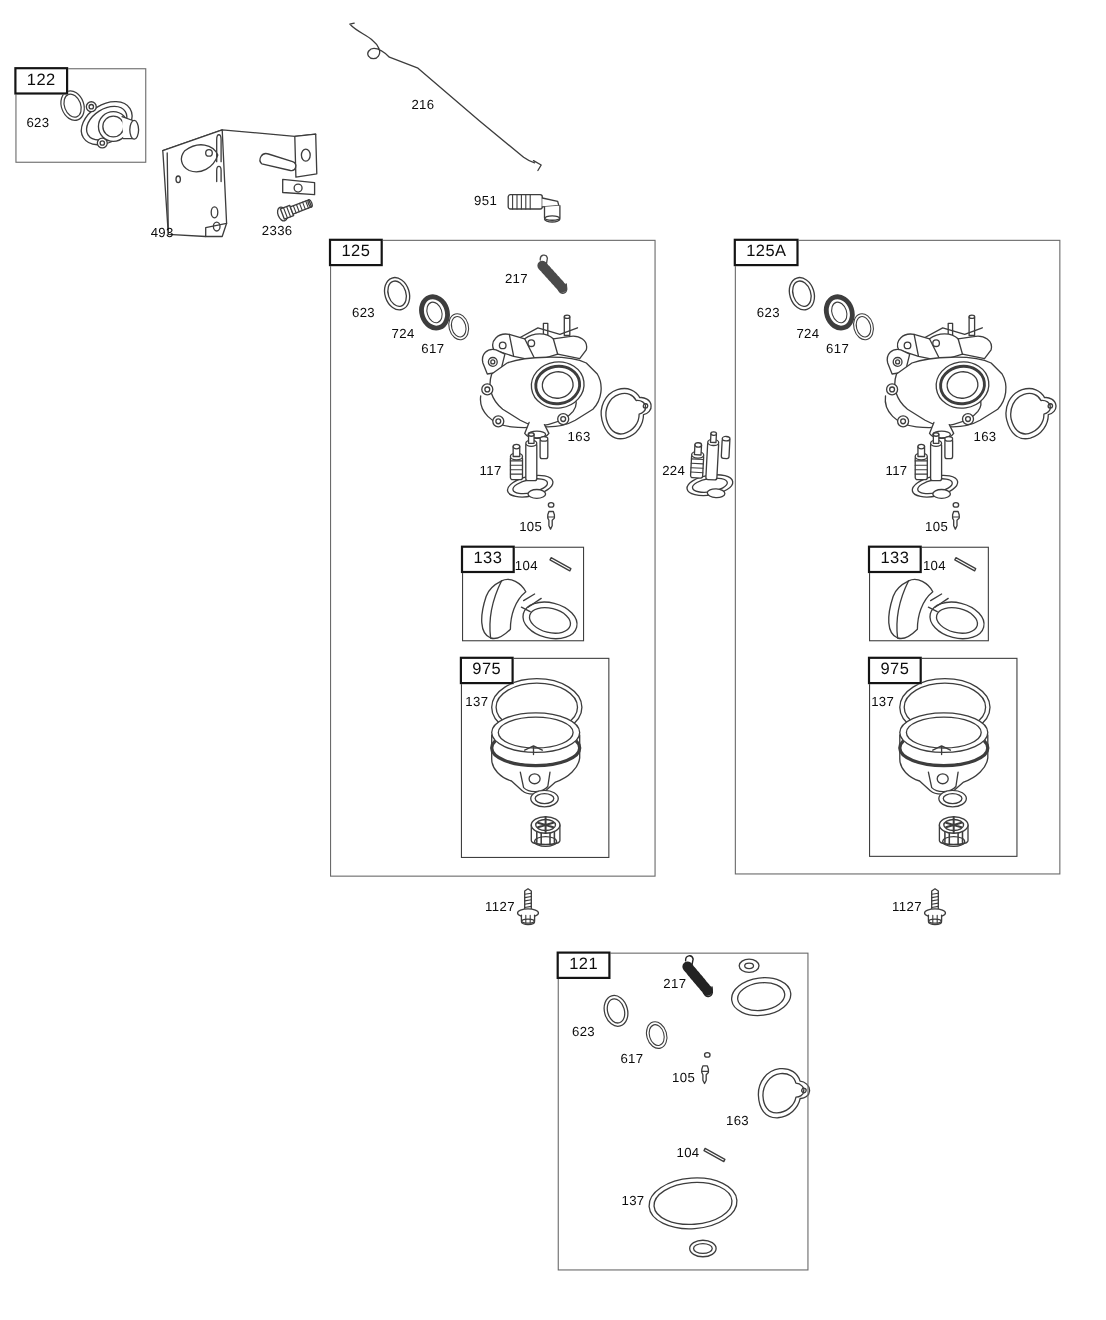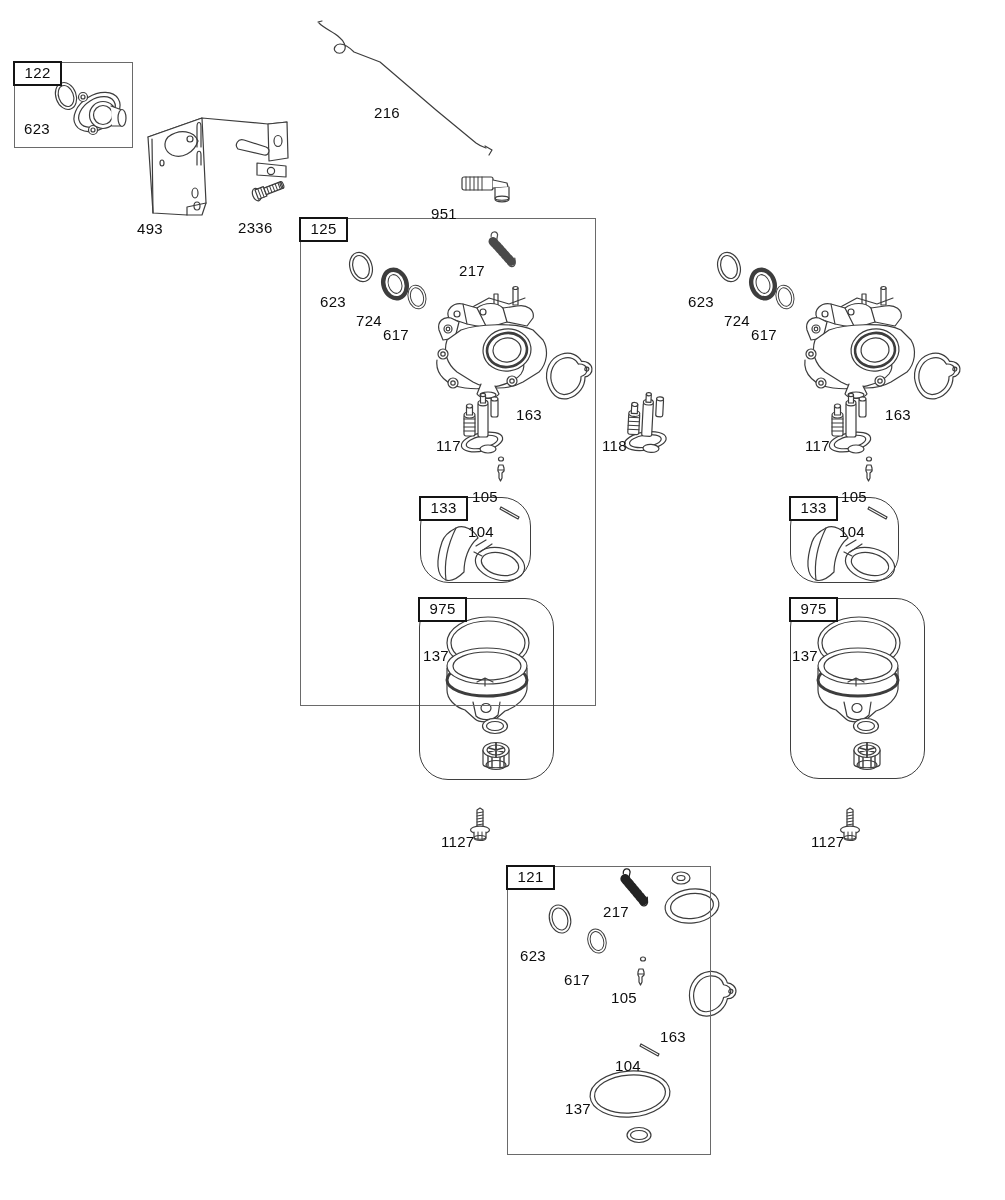--- a/index.html
+++ b/index.html
@@ -2,29 +2,29 @@
 <html><head>
 <meta charset="utf-8">
 <style>
   html,body{margin:0;padding:0;background:#fff;}
   .stage{
     position:relative;width:1005px;height:1200px;background:#ffffff;
     font-family:"Liberation Sans", sans-serif;overflow:hidden;color:#0c0c0c;
   }
   .stage svg{position:absolute;left:0;top:0;}
   .pbox{position:absolute;border:1.6px solid #6a6a6a;box-sizing:border-box;pointer-events:none;padding-left:36px;}
-  .pbox.inner{border-color:#3f3f3f;border-radius:29px;}
+  .pbox.inner{border-color:#3f3f3f;}
   .pbox-h{
     position:absolute;top:-1.6px;left:-1.6px;background:#fff;border:2px solid #141414;
     padding:1px 9px 2px 9px;font-size:15px;line-height:18px;color:#0c0c0c;
     letter-spacing:.4px;pointer-events:none;white-space:nowrap;
   }
   .callout{
-    position:absolute;font-size:15px;line-height:16px;letter-spacing:.3px;
-    color:#0c0c0c;white-space:nowrap;pointer-events:none;margin-top:18px;
+    position:absolute;font-size:12px;line-height:16px;letter-spacing:.3px;
+    color:#0c0c0c;white-space:nowrap;pointer-events:none;
   }
 </style>
 </head>
 <body>
 
 <div class="stage">
 
   <svg width="1005" height="1200" viewBox="0 0 1005 1200">
     <defs>
       <g id="d-oring">
@@ -248,61 +248,64 @@
         <ellipse cx="639" cy="1135" rx="12" ry="7.5"></ellipse>
         <ellipse cx="639" cy="1135" rx="8.5" ry="4.5"></ellipse>
       </g>
     </g>
   </svg>
 
   <div class="pbox" style="left:14px;top:62px;width:119px;height:86px">
     <div class="pbox-h">122</div>
   </div>
 
-  <div class="pbox" style="left:300px;top:218px;width:296px;height:488px">
+  <div class="pbox" style="left:300px;top:218px;width:296px;height:579px">
     <div class="pbox-h">125</div>
   </div>
 
   <div class="pbox inner" style="left:420px;top:497px;width:111px;height:86px">
     <div class="pbox-h">133</div>
   </div>
 
   <div class="pbox inner" style="left:419px;top:598px;width:135px;height:182px">
     <div class="pbox-h">975</div>
   </div>
 
+  <div class="pbox" style="left:668px;top:218px;width:296px;height:577px">
+    <div class="pbox-h">125A</div>
+  </div>
 
   <div class="pbox inner" style="left:790px;top:497px;width:109px;height:86px">
     <div class="pbox-h">133</div>
   </div>
 
   <div class="pbox inner" style="left:790px;top:598px;width:135px;height:181px">
     <div class="pbox-h">975</div>
   </div>
 
-  <div class="pbox" style="left:507px;top:866px;width:204px;height:289px">
+  <div class="pbox" style="left:507px;top:866px;width:228px;height:289px">
     <div class="pbox-h">121</div>
   </div>
 
   <div>
       <span class="callout" style="left: 24px; top: 103px;">623</span>
       <span class="callout" style="left: 137px; top: 203px; text-align: center;">493</span>
       <span class="callout" style="left: 238px; top: 202px;">2336</span>
       <span class="callout" style="left: 374px; top: 87px;">216</span>
-      <span class="callout" style="left: 431px; top: 188px;">951</span>
+      <span class="callout" style="left: 431px; top: 174px;">951</span>
       <span class="callout" style="left: 459px; top: 245px;">217</span>
       <span class="callout" style="left: 320px; top: 276px;">623</span>
       <span class="callout" style="left: 356px; top: 295px;">724</span>
       <span class="callout" style="left: 383px; top: 309px;">617</span>
       <span class="callout" style="left: 516px; top: 389px;">163</span>
       <span class="callout" style="left: 436px; top: 420px;">117</span>
       <span class="callout" style="left: 472px; top: 471px;">105</span>
       <span class="callout" style="left: 468px; top: 506px;">104</span>
       <span class="callout" style="left: 423px; top: 630px;">137</span>
-      <span class="callout" style="left: 602px; top: 420px;">118</span>
+      <span class="callout" style="left: 602px; top: 420px;">224</span>
       <span class="callout" style="left: 441px; top: 816px;">1127</span>
       <span class="callout" style="left: 688px; top: 276px;">623</span>
       <span class="callout" style="left: 724px; top: 295px;">724</span>
       <span class="callout" style="left: 751px; top: 309px;">617</span>
       <span class="callout" style="left: 885px; top: 389px;">163</span>
       <span class="callout" style="left: 805px; top: 420px;">117</span>
       <span class="callout" style="left: 841px; top: 471px;">105</span>
       <span class="callout" style="left: 839px; top: 506px;">104</span>
       <span class="callout" style="left: 792px; top: 630px;">137</span>
       <span class="callout" style="left: 811px; top: 816px;">1127</span>

